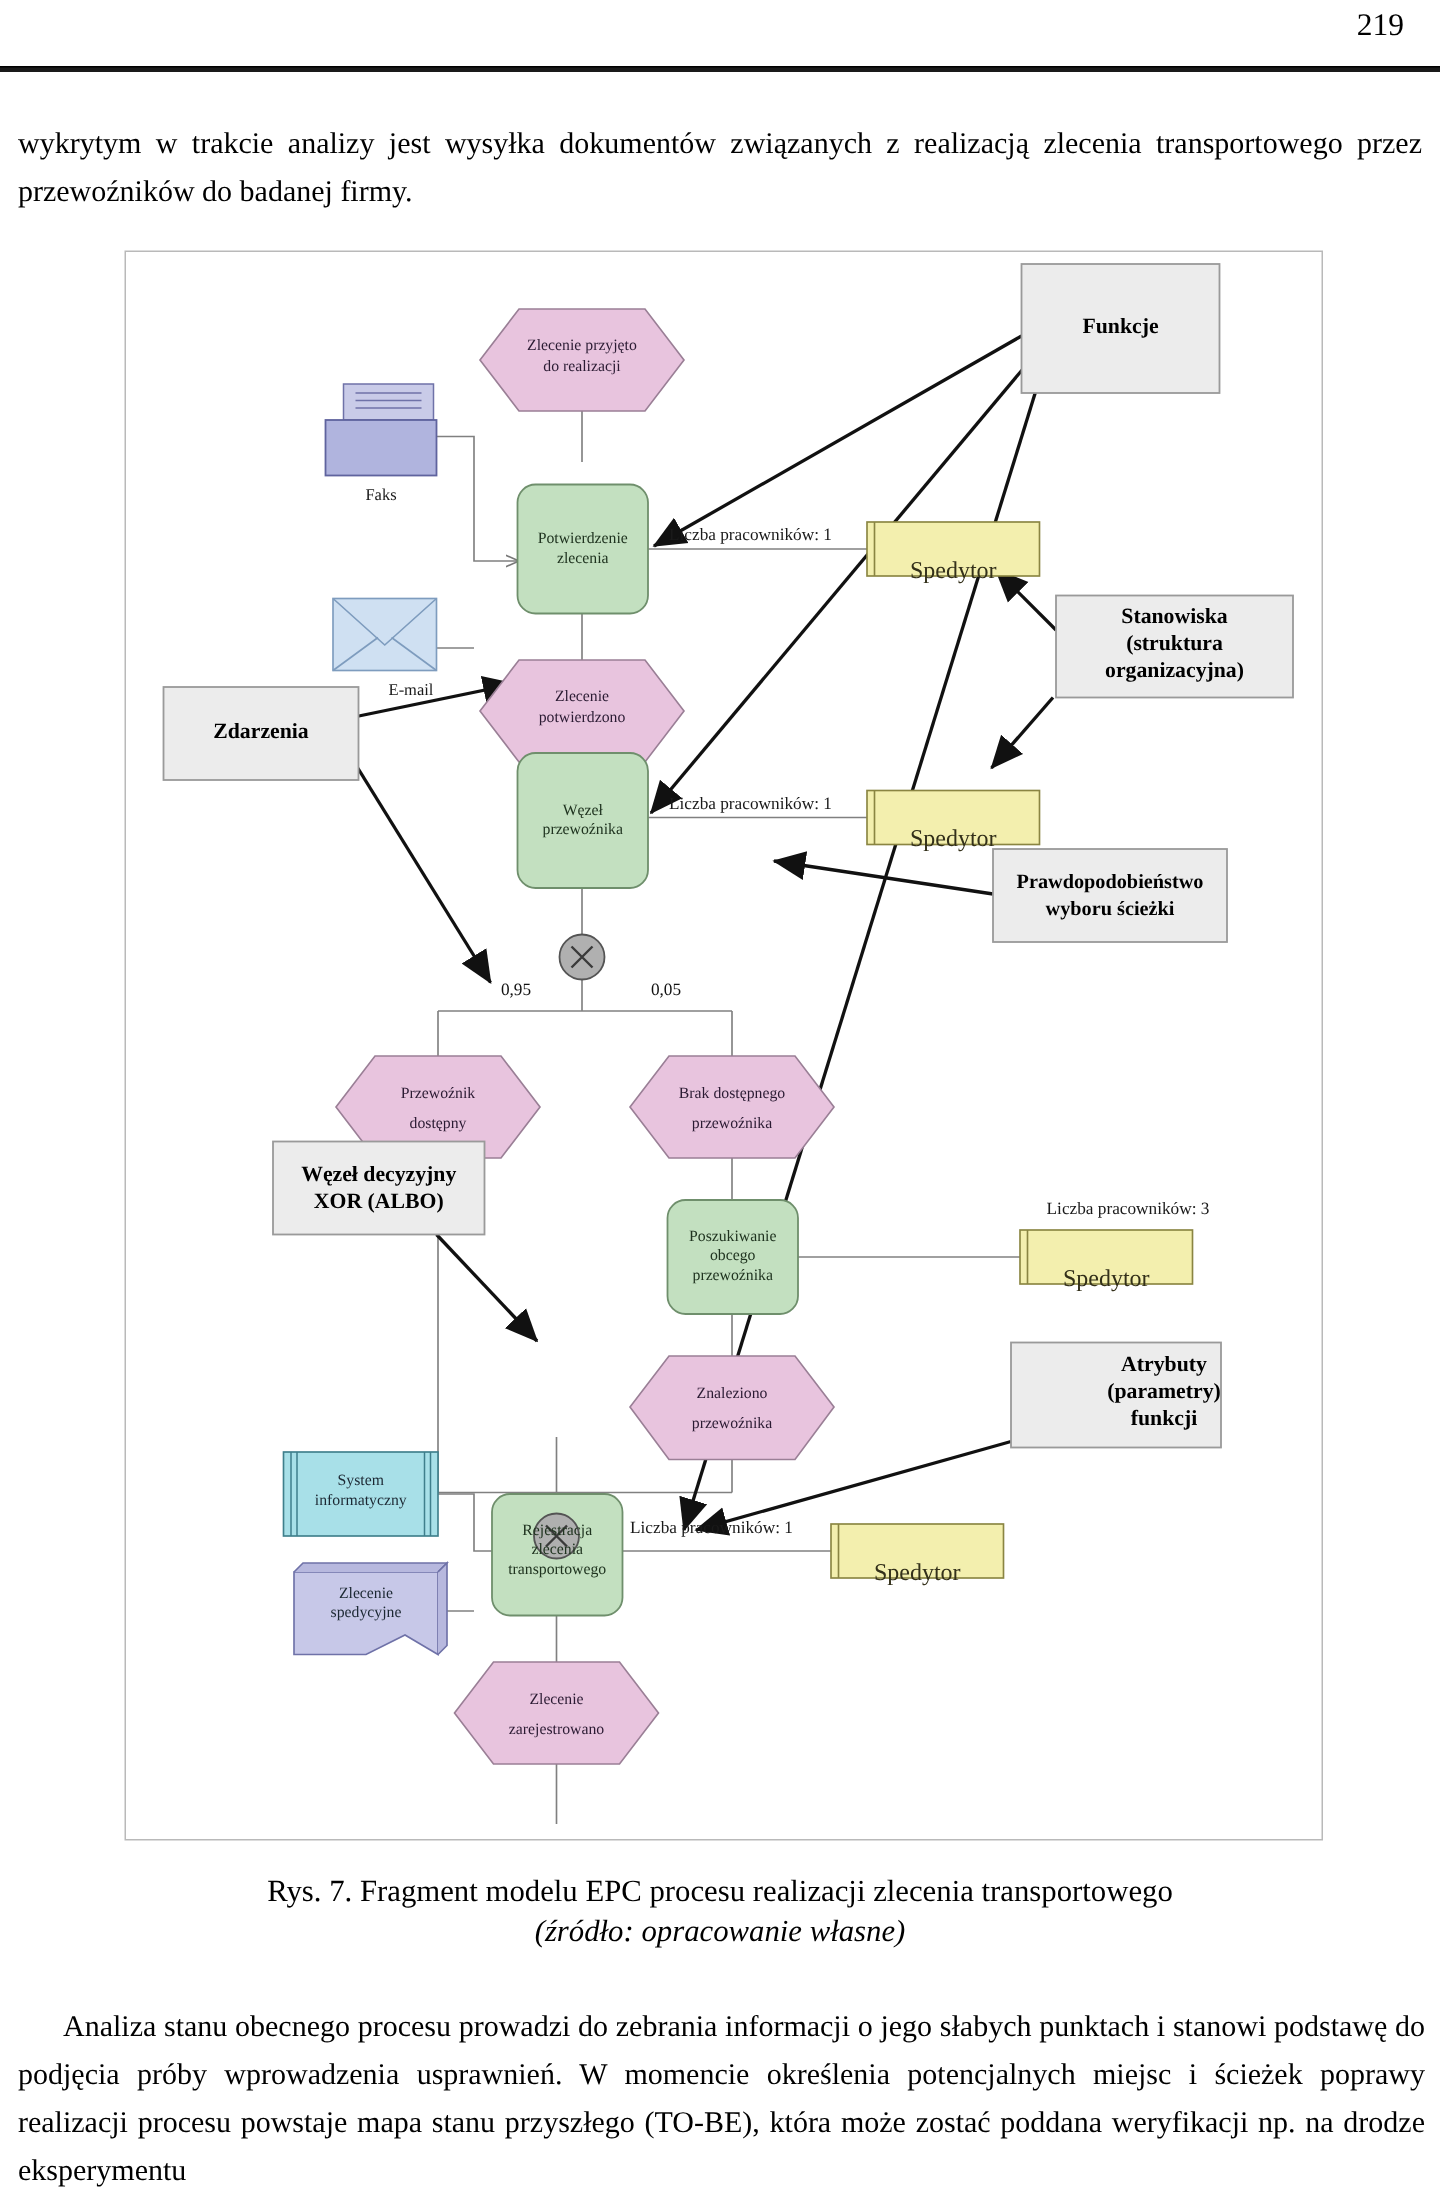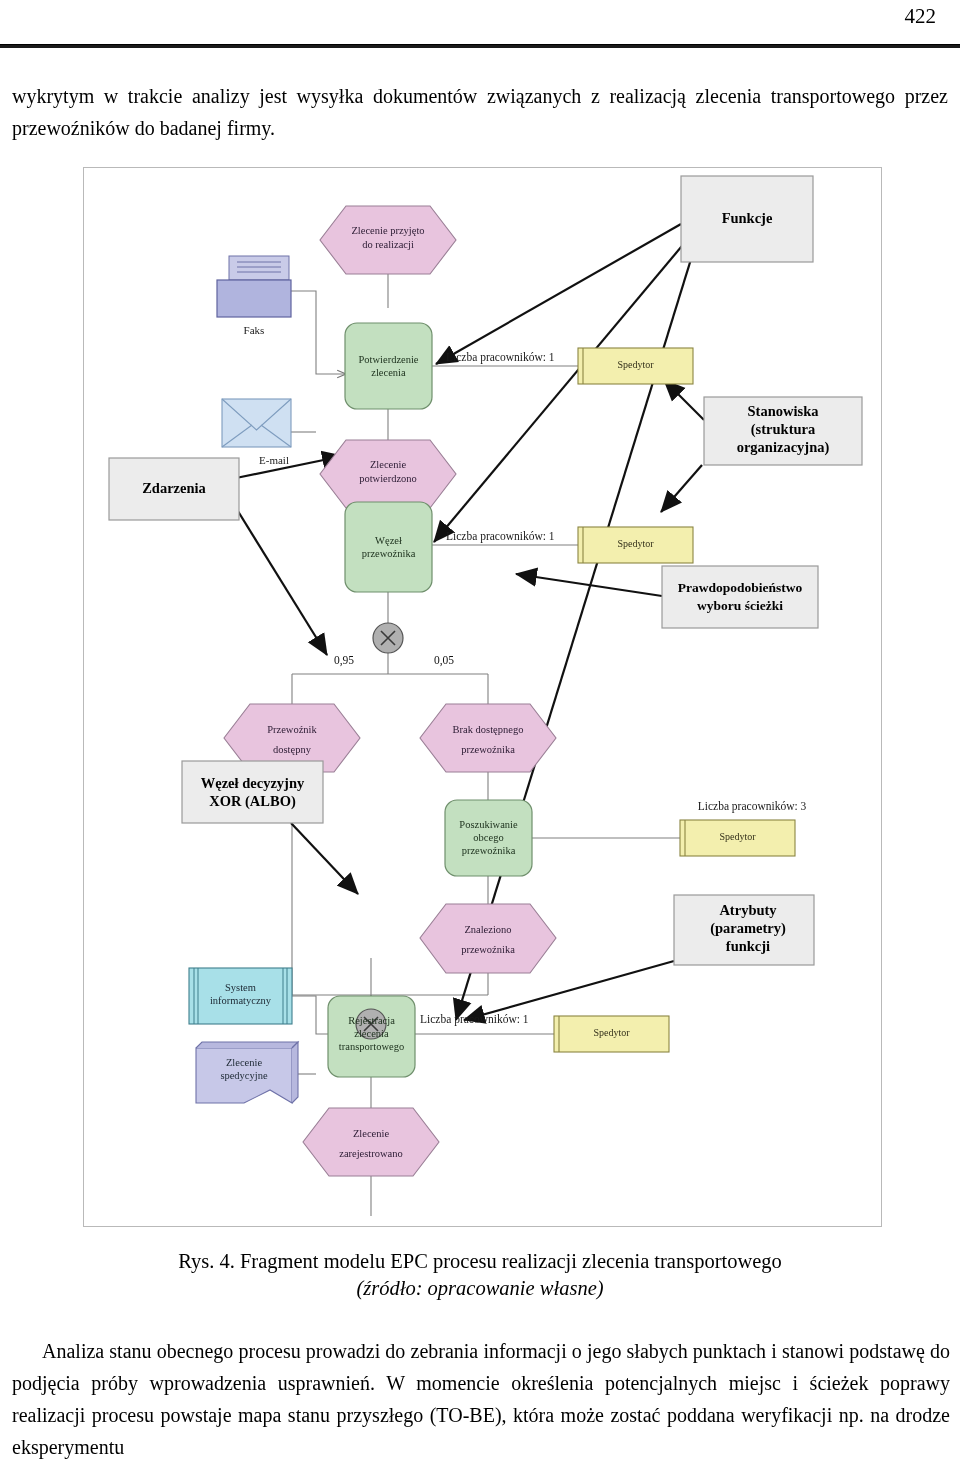--- a/index.html
+++ b/index.html
@@ -112,21 +112,22 @@
     font-size: 10.5px;
     line-height: 13.5px;
   }
   .fn-label {
     color: #203420;
     font-size: 10.5px;
     line-height: 13px;
   }
   .role-label {
     color: #33301a;
-    font-size: 10px;
+    font-size: 16px;
+    margin-top: 13px;
   }
   .legend-label {
     font-weight: bold;
     font-size: 14.5px;
     line-height: 18px;
     color: #000;
   }
   .plain-label {
     font-size: 11px;
     color: #1a1a1a;
@@ -143,21 +144,21 @@
   .dataobj-label {
     font-size: 10.5px;
     color: #1c2833;
     line-height: 13px;
   }
 </style>
 </head>
 <body>
 
 <div id="header">
-  <div id="header-page">422</div>
+  <div id="header-page">219</div>
   <div id="header-rule"></div>
 </div>
 
 <div class="para" id="para-top">wykrytym w trakcie analizy jest wysyłka dokumentów związanych z realizacją zlecenia transportowego przez przewoźników do badanej firmy.</div>
 
 <div id="figure">
   <div id="figure-inner">
 
     <svg id="svg-layer" width="797" height="1058" viewBox="0 0 797 1058">
       <defs>
@@ -397,27 +398,27 @@
       <div>organizacyjna)</div>
     </div>
     <div class="nodetext legend-label" style="left:578px; top:411px; width:156px; font-size:13.5px;">
       <div>Prawdopodobieństwo</div>
       <div>wyboru ścieżki</div>
     </div>
     <div class="nodetext legend-label" style="left:98px; top:606px; width:141px;">
       <div>Węzeł decyzyjny</div>
       <div>XOR (ALBO)</div>
     </div>
-    <div class="nodetext legend-label" style="left:590px; top:733px; width:148px;">
+    <div class="nodetext legend-label" style="left:590px; top:733px; width:148px;padding-left:28px;">
       <div>Atrybuty</div>
       <div>(parametry)</div>
       <div>funkcji</div>
     </div>
 
   </div>
 </div>
 
 <div id="caption">
-  <div>Rys. 4. Fragment modelu EPC procesu realizacji zlecenia transportowego</div>
+  <div>Rys. 7. Fragment modelu EPC procesu realizacji zlecenia transportowego</div>
   <div id="caption-line2">(źródło: opracowanie własne)</div>
 </div>
 
 <div class="para" id="para-bottom">Analiza stanu obecnego procesu prowadzi do zebrania informacji o jego słabych punktach i stanowi podstawę do podjęcia próby wprowadzenia usprawnień. W momencie określenia potencjalnych miejsc i ścieżek poprawy realizacji procesu powstaje mapa stanu przyszłego (TO-BE), która może zostać poddana weryfikacji np. na drodze eksperymentu</div>
 
 </body></html>

